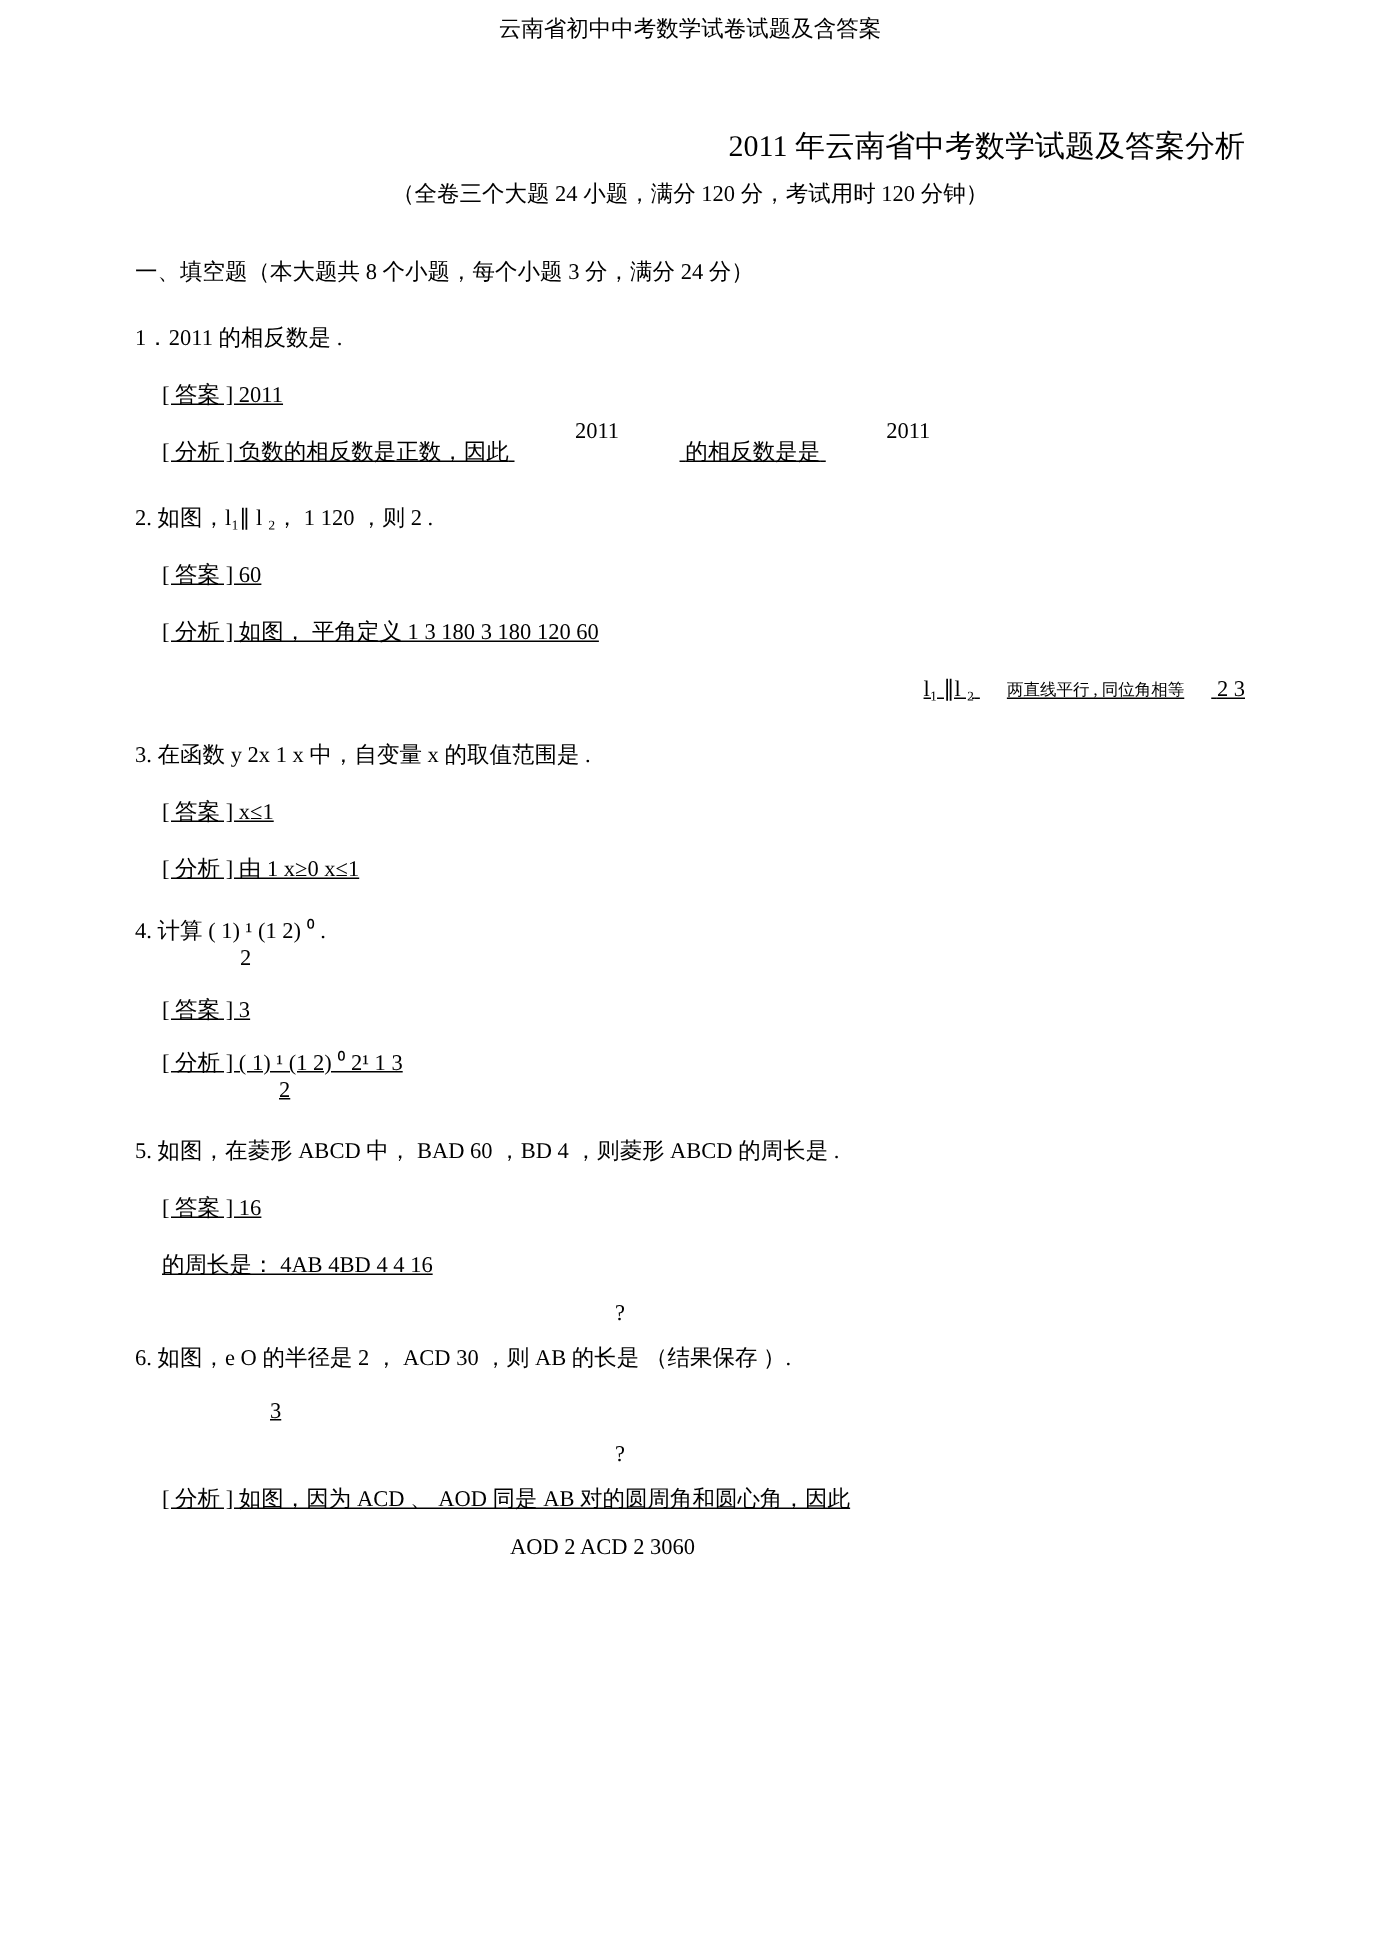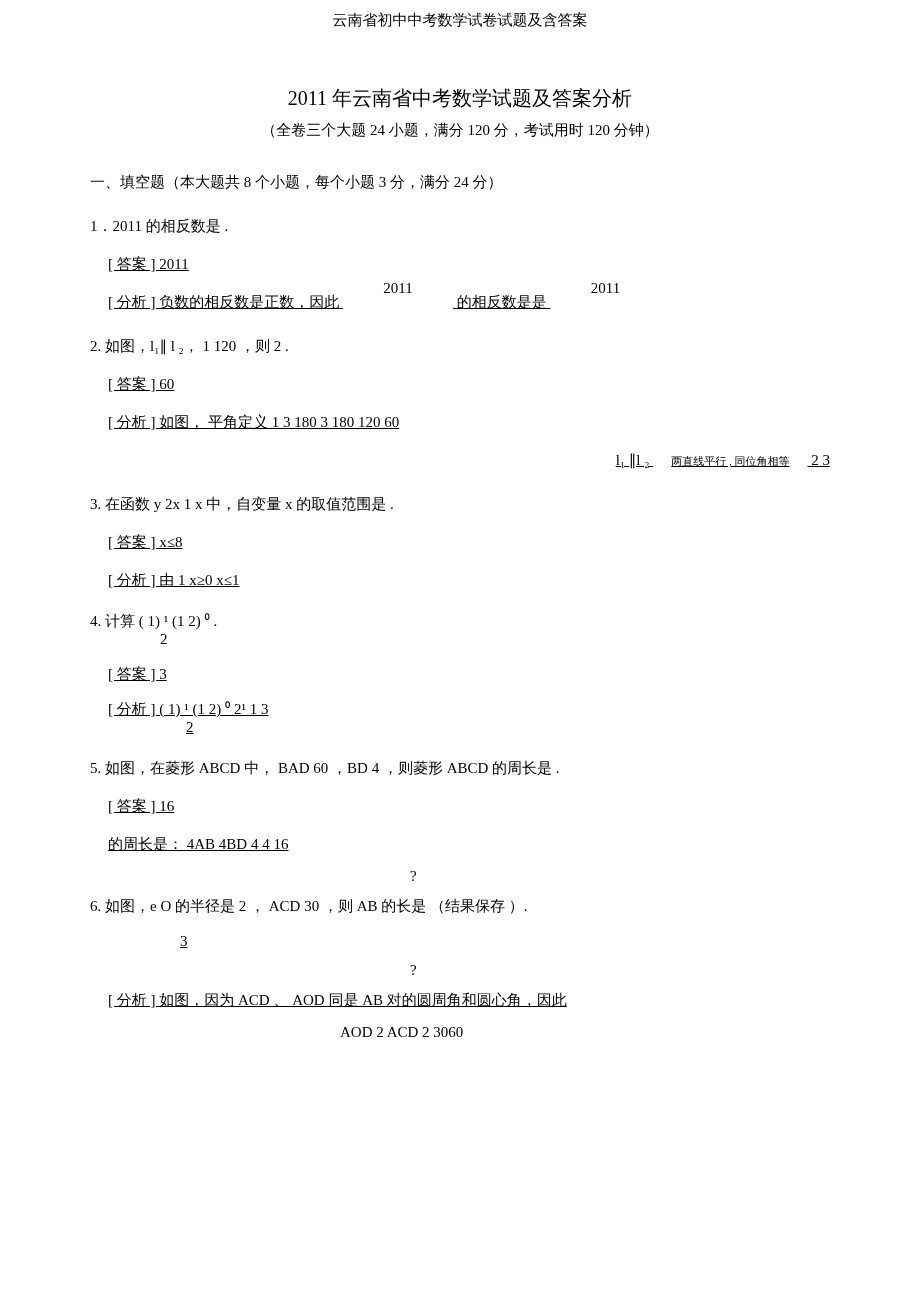--- a/index.html
+++ b/index.html
@@ -14,21 +14,21 @@
     padding: 8px 90px 40px 90px;
     font-size: 15px;
     line-height: 1.6;
   }
   .header-line {
     text-align: center;
     font-size: 15px;
     margin-bottom: 50px;
   }
   .title {
-    text-align: center;
+    text-align: right;
     font-size: 20px;
     margin-bottom: 4px;
   }
   .subtitle {
     text-align: center;
     font-size: 15px;
     margin-bottom: 28px;
   }
   .section-intro {
     margin: 20px 0 20px 0;
@@ -74,21 +74,21 @@
   <div class="question">2. 如图，l₁∥ l ₂，    1 120    ，则   2             .</div>
   <div class="ans">[ 答案 ]    60</div>
   <div class="ans">[ 分析 ]    如图，  平角定义        1     3  180          3      180    120    60</div>
   <div class="ans indent-more">
     <span>l₁ ∥l ₂</span>
     <span class="note-small" style="margin:0 18px;">两直线平行 , 同位角相等</span>
     <span>2        3</span>
   </div>
 
   <div class="question">3. 在函数  y   2x       1   x 中，自变量  x 的取值范围是            .</div>
-  <div class="ans">[ 答案 ]    x≤8</div>
+  <div class="ans">[ 答案 ]    x≤1</div>
   <div class="ans">[ 分析 ]    由 1   x≥0    x≤1</div>
 
   <div class="question" style="margin-bottom:0; line-height:1.2;">
     <div>4. 计算 ( 1) ¹     (1    2) ⁰               .</div>
     <div style="margin-left:70px;">2</div>
   </div>
   <div class="ans">[ 答案 ]    3</div>
   <div class="ans" style="line-height:1.2;">
     <div>[ 分析 ]   ( 1) ¹     (1    2) ⁰      2¹   1  3</div>
     <div style="margin-left:78px;">2</div>

